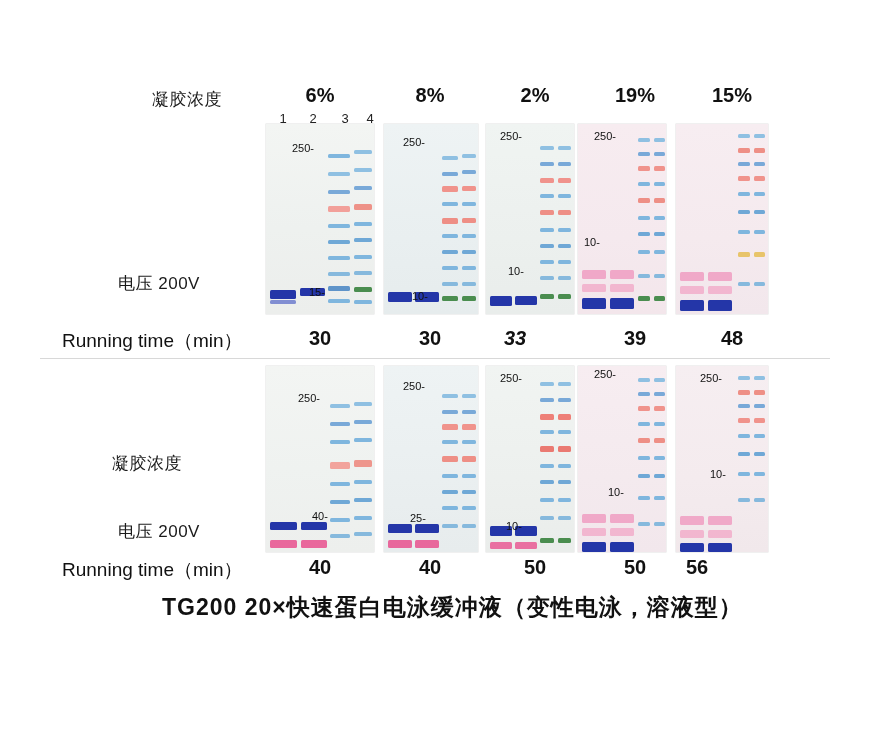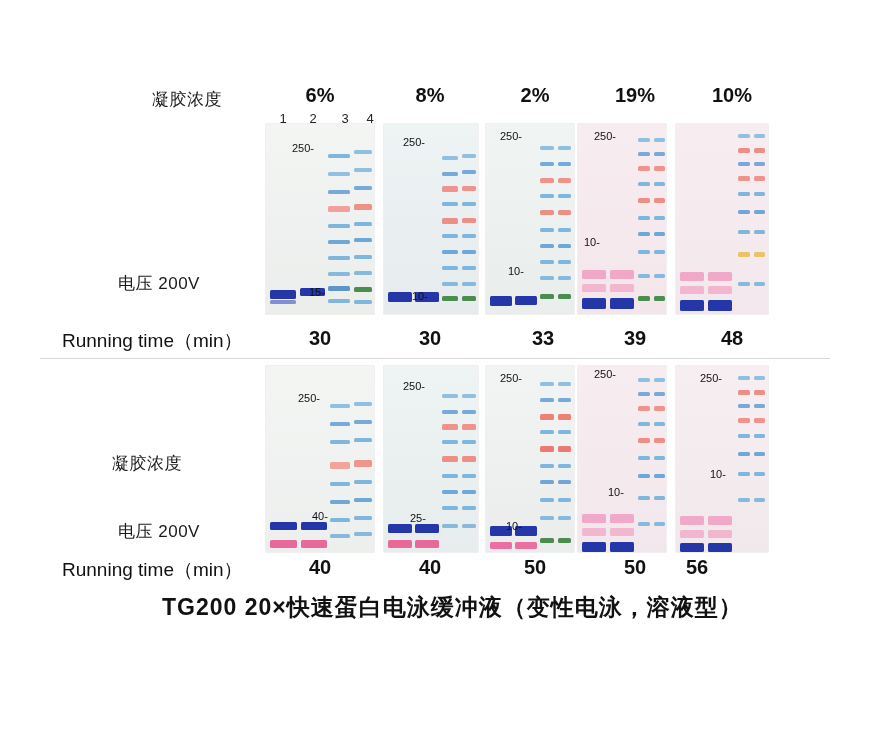--- a/index.html
+++ b/index.html
@@ -97,21 +97,21 @@
 <body>
 
 <div id="figure">
 
   <div class="lbl cn" style="left:152px; top:88px;">凝胶浓度</div>
 
   <div class="pct" style="left:275px; top:84px;">6%</div>
   <div class="pct" style="left:385px; top:84px;">8%</div>
   <div class="pct" style="left:490px; top:84px;">2%</div>
   <div class="pct" style="left:590px; top:84px;">19%</div>
-  <div class="pct" style="left:687px; top:84px;">10%</div>
+  <div class="pct" style="left:687px; top:84px;">15%</div>
 
   <div class="lanenum" style="left:275px; top:111px;">1</div>
   <div class="lanenum" style="left:305px; top:111px;">2</div>
   <div class="lanenum" style="left:337px; top:111px;">3</div>
   <div class="lanenum" style="left:362px; top:111px;">4</div>
 
   <div class="lbl cn" style="left:118px; top:272px;">电压   200V</div>
 
   <div class="gel" style="left:266px; top:124px; width:108px; height:190px;">
     <div class="bg" style="background:linear-gradient(180deg,#f3f5f3 0%,#eef1ef 55%,#eceeec 100%);"></div>
@@ -258,21 +258,21 @@
     <div class="band" style="left:78px; top:68px;  width:11px; height:4px; background:#7fb6de;"></div>
     <div class="band" style="left:78px; top:86px;  width:11px; height:4px; background:#6fa8d6;"></div>
     <div class="band" style="left:78px; top:106px; width:11px; height:4px; background:#7fb6de;"></div>
     <div class="band" style="left:78px; top:128px; width:11px; height:5px; background:#e8c46a;"></div>
     <div class="band" style="left:78px; top:158px; width:11px; height:4px; background:#86b9dd;"></div>
   </div>
 
   <div class="runtime-row" style="left:62px; top:328px;">Running time（min）</div>
   <div class="rt-val" style="left:275px; top:327px;">30</div>
   <div class="rt-val" style="left:385px; top:327px;">30</div>
-  <div class="rt-val" style="left:498px; top:327px;">33</div>
+  <div class="rt-val" style="left:470px; top:327px;font-style:italic;">33</div>
   <div class="rt-val" style="left:590px; top:327px;">39</div>
   <div class="rt-val" style="left:687px; top:327px;">48</div>
 
   <div class="hr" style="left:40px; top:358px; width:790px;"></div>
 
   <div class="lbl cn" style="left:112px; top:452px;">凝胶浓度</div>
   <div class="lbl cn" style="left:118px; top:520px;">电压   200V</div>
 
   <div class="gel" style="left:266px; top:366px; width:108px; height:186px;">
     <div class="bg" style="background:linear-gradient(180deg,#f3f5f3 0%,#eff2f0 55%,#edefed 100%);"></div>

